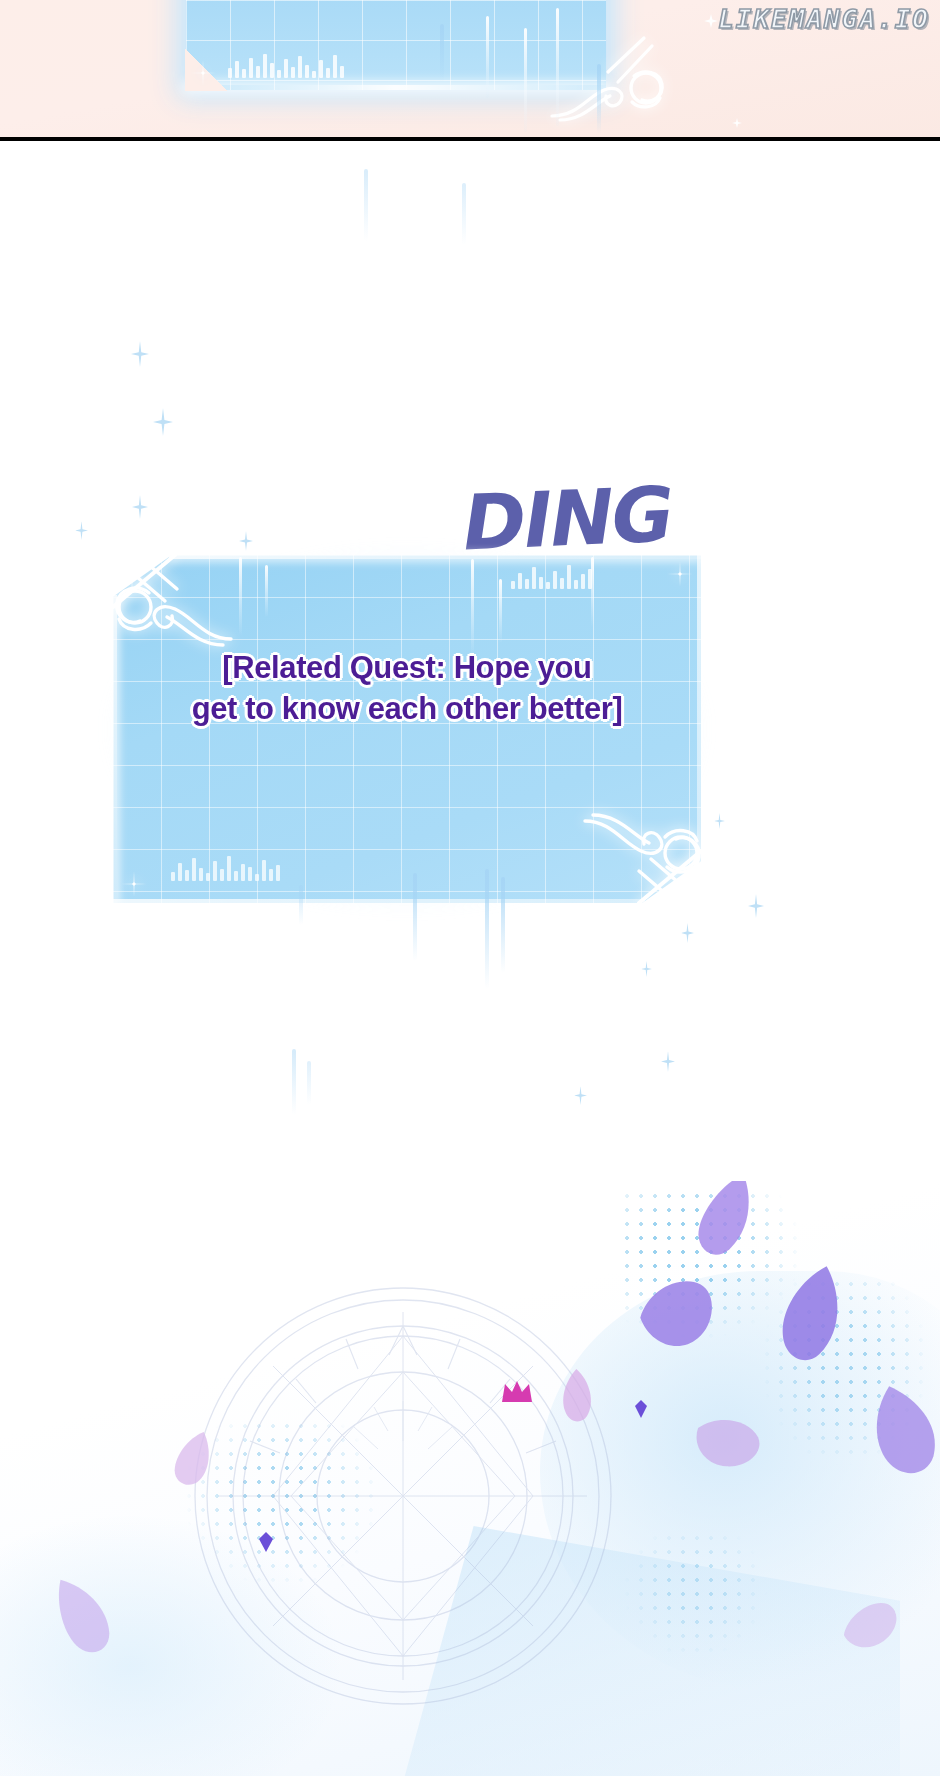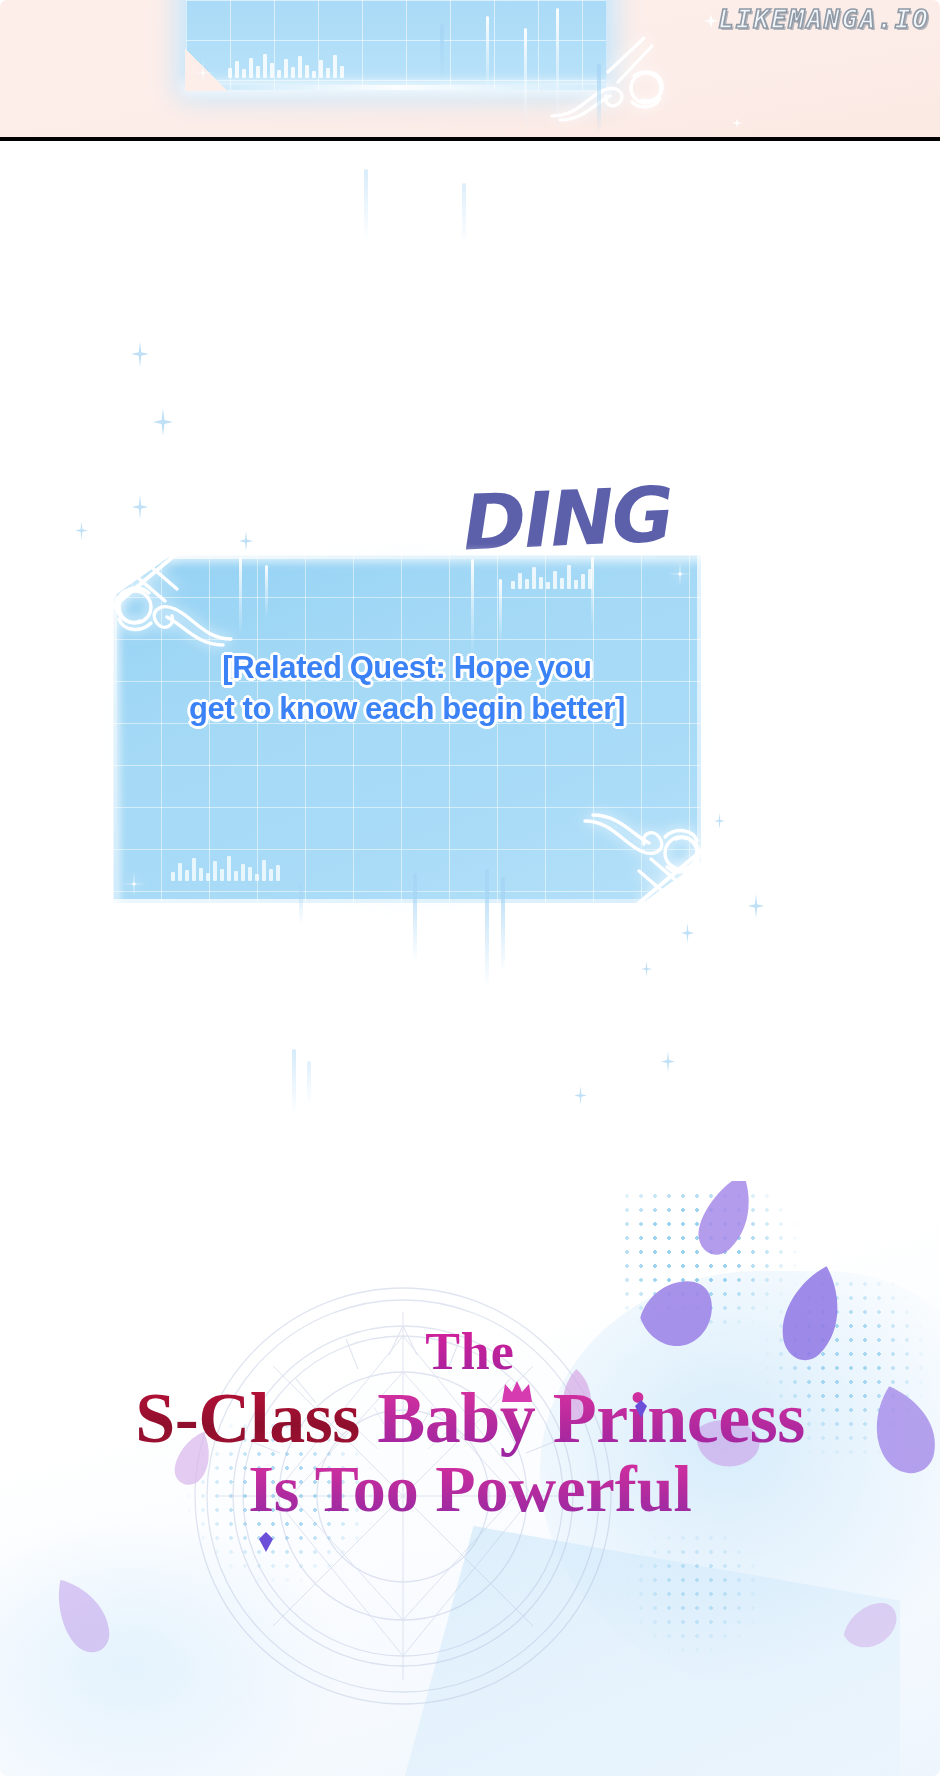--- a/index.html
+++ b/index.html
@@ -1,18 +1,18 @@
 <!DOCTYPE html>
 <html><head>
 <meta charset="utf-8">
 <title>Webtoon Page</title>
 <style>
   html,body{margin:0;padding:0;background:#fff;}
   body{width:940px;height:1776px;overflow:hidden;font-family:"Liberation Sans",sans-serif;}
-  #page{position:relative;width:940px;height:1776px;overflow:hidden;background:#fff;border-radius:7px;}
+  #page{position:relative;width:940px;height:1776px;overflow:hidden;background:#fff;}
 
   
   #panel-top{position:absolute;left:0;top:0;width:940px;height:141px;
     background:linear-gradient(170deg,#fdeee9 0%,#fdeeea 40%,#fbe9e3 100%);overflow:hidden;}
   #panel-top .divider{position:absolute;left:0;bottom:0;width:940px;height:4px;background:#000;}
 
   
   .sysbox-top{position:absolute;left:186px;top:-200px;width:420px;height:290px;
     background:linear-gradient(180deg,#8fcdf2 0%,#a5d8f6 60%,#b9e2f9 100%);
     box-shadow:0 0 26px 8px rgba(190,230,255,.95);}
@@ -90,21 +90,21 @@
   #quest-box .edge-left{position:absolute;left:0;top:11.5%;bottom:0;width:4px;
     background:linear-gradient(180deg,rgba(255,255,255,.85),rgba(255,255,255,.45));
     box-shadow:0 0 9px 2px rgba(255,255,255,.8);}
   #quest-box .edge-right{position:absolute;right:0;top:0;bottom:11.5%;width:4px;
     background:linear-gradient(180deg,rgba(255,255,255,.7),rgba(255,255,255,.45));}
   #quest-box .edge-bot{position:absolute;left:0;bottom:0;right:9.5%;height:4px;
     background:linear-gradient(90deg,rgba(255,255,255,.8),rgba(255,255,255,.5));}
 
   #quest-text{position:absolute;left:0;right:0;top:92px;text-align:center;
     font-family:"Liberation Sans",sans-serif;font-weight:bold;font-size:31px;line-height:1.33;
-    color:#3b82f6;letter-spacing:-.4px;
+    color:#4c1d95;letter-spacing:-.4px;
     text-shadow:
       2px 0 0 #fff,-2px 0 0 #fff,0 2px 0 #fff,0 -2px 0 #fff,
       2px 2px 0 #fff,-2px 2px 0 #fff,2px -2px 0 #fff,-2px -2px 0 #fff,
       3px 0 0 #fff,-3px 0 0 #fff,0 3px 0 #fff,0 -3px 0 #fff;}
   #quest-text div{white-space:nowrap;}
 
   
   #panel-title{position:absolute;left:0;top:1181px;width:940px;height:595px;overflow:hidden;
     background:linear-gradient(165deg,#ffffff 0%,#ffffff 30%,#fafcff 58%,#eef6fd 100%);}
 
@@ -298,21 +298,21 @@
       <div class="drip" style="left:358px;top:4px;height:96px;"></div>
       <div class="drip" style="left:386px;top:24px;height:64px;"></div>
       <div class="drip" style="left:478px;top:2px;height:70px;"></div>
       <div class="drip-b" style="left:300px;bottom:-58px;height:88px;"></div>
       <div class="drip-b" style="left:372px;bottom:-86px;height:120px;"></div>
       <div class="drip-b" style="left:388px;bottom:-70px;height:96px;"></div>
       <div class="drip-b" style="left:186px;bottom:-22px;height:40px;opacity:.6;"></div>
 
       <div id="quest-text">
         <div>[Related Quest: Hope you</div>
-        <div>get to know each begin better]</div>
+        <div>get to know each other better]</div>
       </div>
     </div>
   </div>
 
   <div id="panel-title">
 
     <div style="position:absolute;right:-60px;top:90px;width:460px;height:420px;border-radius:50% 40% 45% 55%;
                 background:radial-gradient(ellipse at 40% 40%,rgba(208,233,250,.85),rgba(230,244,253,0) 70%);"></div>
     <div style="position:absolute;left:-80px;bottom:-40px;width:420px;height:300px;border-radius:50%;
                 background:radial-gradient(ellipse at center,rgba(222,240,252,.8),rgba(222,240,252,0) 72%);"></div>
@@ -398,27 +398,20 @@
       <svg viewBox="0 0 38 56">
           <path d="M20 2 C32 16 34 38 24 50 C17 58 5 54 3 42 C0 28 8 12 20 2Z" fill="#d7a8e6" opacity=".7"></path>
         </svg>
     </div>
     <div class="petal" style="left:838px;top:420px;width:60px;height:48px;transform:rotate(-18deg);">
       <svg viewBox="0 0 60 48">
           <path d="M4 26 C14 8 42 0 55 10 C66 20 58 38 40 44 C22 50 6 40 4 26Z" fill="#cfa9ea" opacity=".5"></path>
         </svg>
     </div>
 
-    <div id="title-block">
-      <div class="t-the">The</div>
-      <div class="t-main">
-        <span class="t-sclass">S-Class</span><span>&nbsp;</span><span class="t-baby">Baby Princess</span>
-      </div>
-      <div class="t-sub">Is Too Powerful</div>
-    </div>
 
     <div class="crown" style="left:500px;top:197px;">
       <svg viewBox="0 0 34 26">
           <path d="M2 24 L5 6 L12 14 L17 3 L22 14 L29 6 L32 24 Z" fill="#d63bb0"></path>
         </svg>
     </div>
     <div class="crown" style="left:258px;top:350px;width:16px;height:22px;">
       <svg viewBox="0 0 16 22">
           <path d="M8 1 L15 8 L8 21 L1 8 Z" fill="#6b4fd8"></path>
         </svg>

